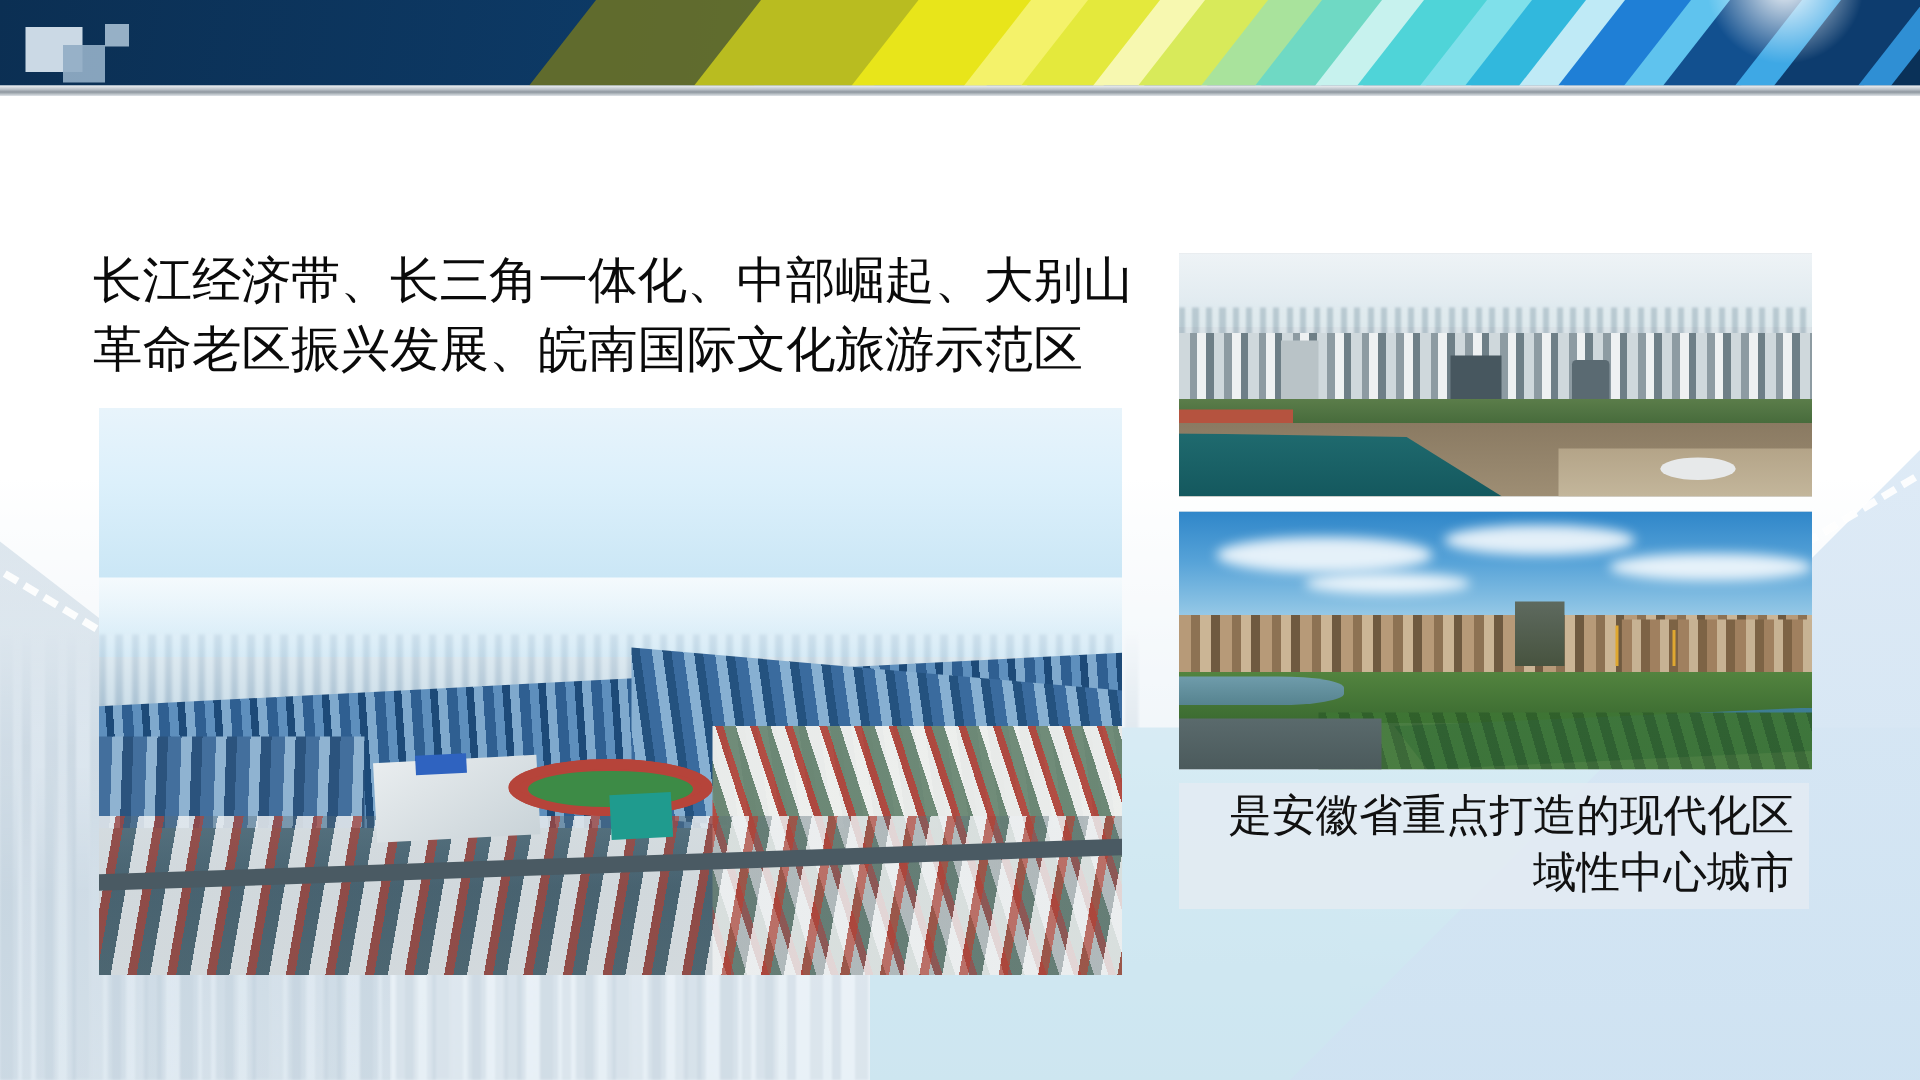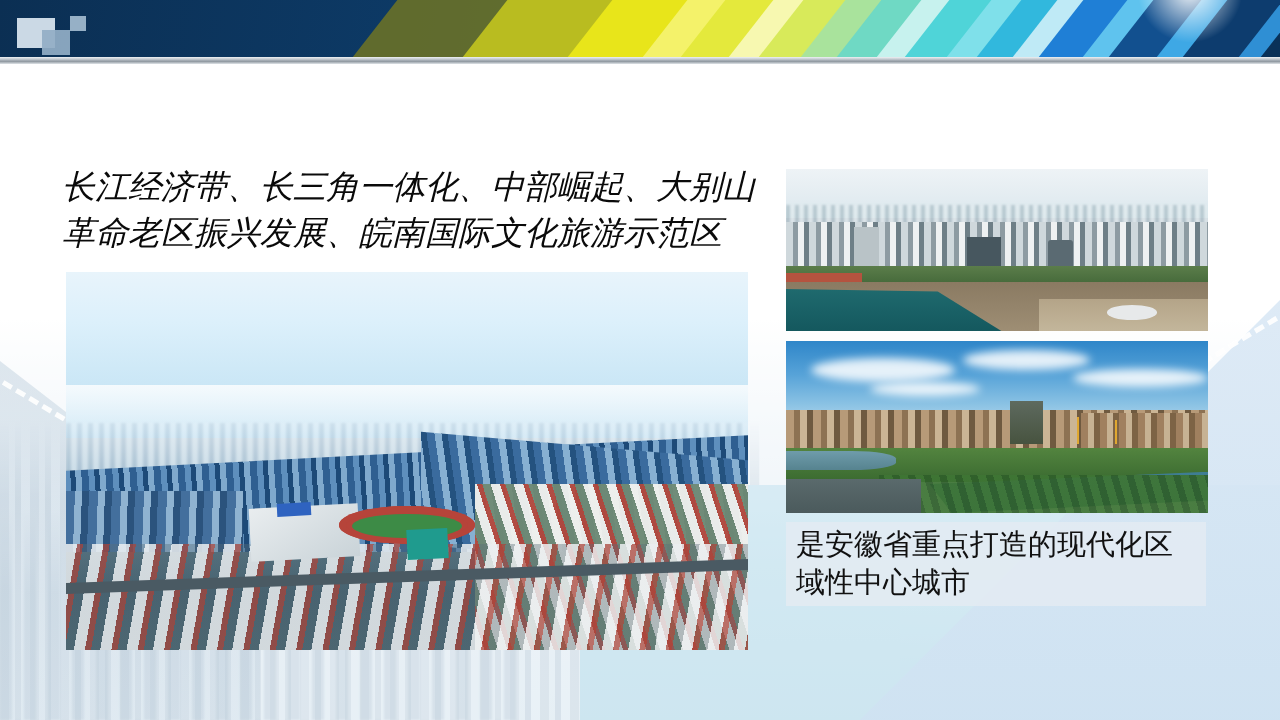--- a/index.html
+++ b/index.html
@@ -99,21 +99,20 @@
     font-size:28px;font-weight:bold;color:#ffffff;letter-spacing:2px;
     text-shadow:0 1px 3px rgba(0,0,0,.65);
     white-space:nowrap;
   }
 
   
   .main-text{
     position:absolute;left:62px;top:164px;width:700px;
     font-size:33px;line-height:1.38;color:#0a0a0a;
     letter-spacing:0px;
-    font-style:italic;
   }
 
   
   .photo{position:absolute;overflow:hidden;background:#cfd8de;}
   .photo-main{left:66px;top:272px;width:682px;height:378px;}
   .photo-tr{left:786px;top:169px;width:422px;height:162px;}
   .photo-br{left:786px;top:341px;width:422px;height:172px;}
 
   
   .pm-sky{position:absolute;left:0;top:0;width:100%;height:44%;
@@ -236,21 +235,21 @@
   .br-trees{position:absolute;left:22%;top:78%;width:78%;height:22%;
     background:repeating-linear-gradient(74deg,#3e7534 0 8px,#2f5f2a 8px 15px);opacity:.92;}
   .br-crane{position:absolute;background:#e0a830;}
   .br-cr1{left:69%;top:44%;width:2px;height:16%;}
   .br-cr2{left:78%;top:46%;width:2px;height:14%;}
 
   
   .caption{
     position:absolute;left:786px;top:522px;width:420px;height:84px;
     background:rgba(226,235,242,.93);
-    display:flex;align-items:center;
+    display:flex;align-items:center;text-align:right;
   }
   .caption-text{
     font-size:29px;line-height:1.3;color:#111;padding:0 10px;
   }
 </style>
 </head>
 <body>
 
 <div class="slide">
 

